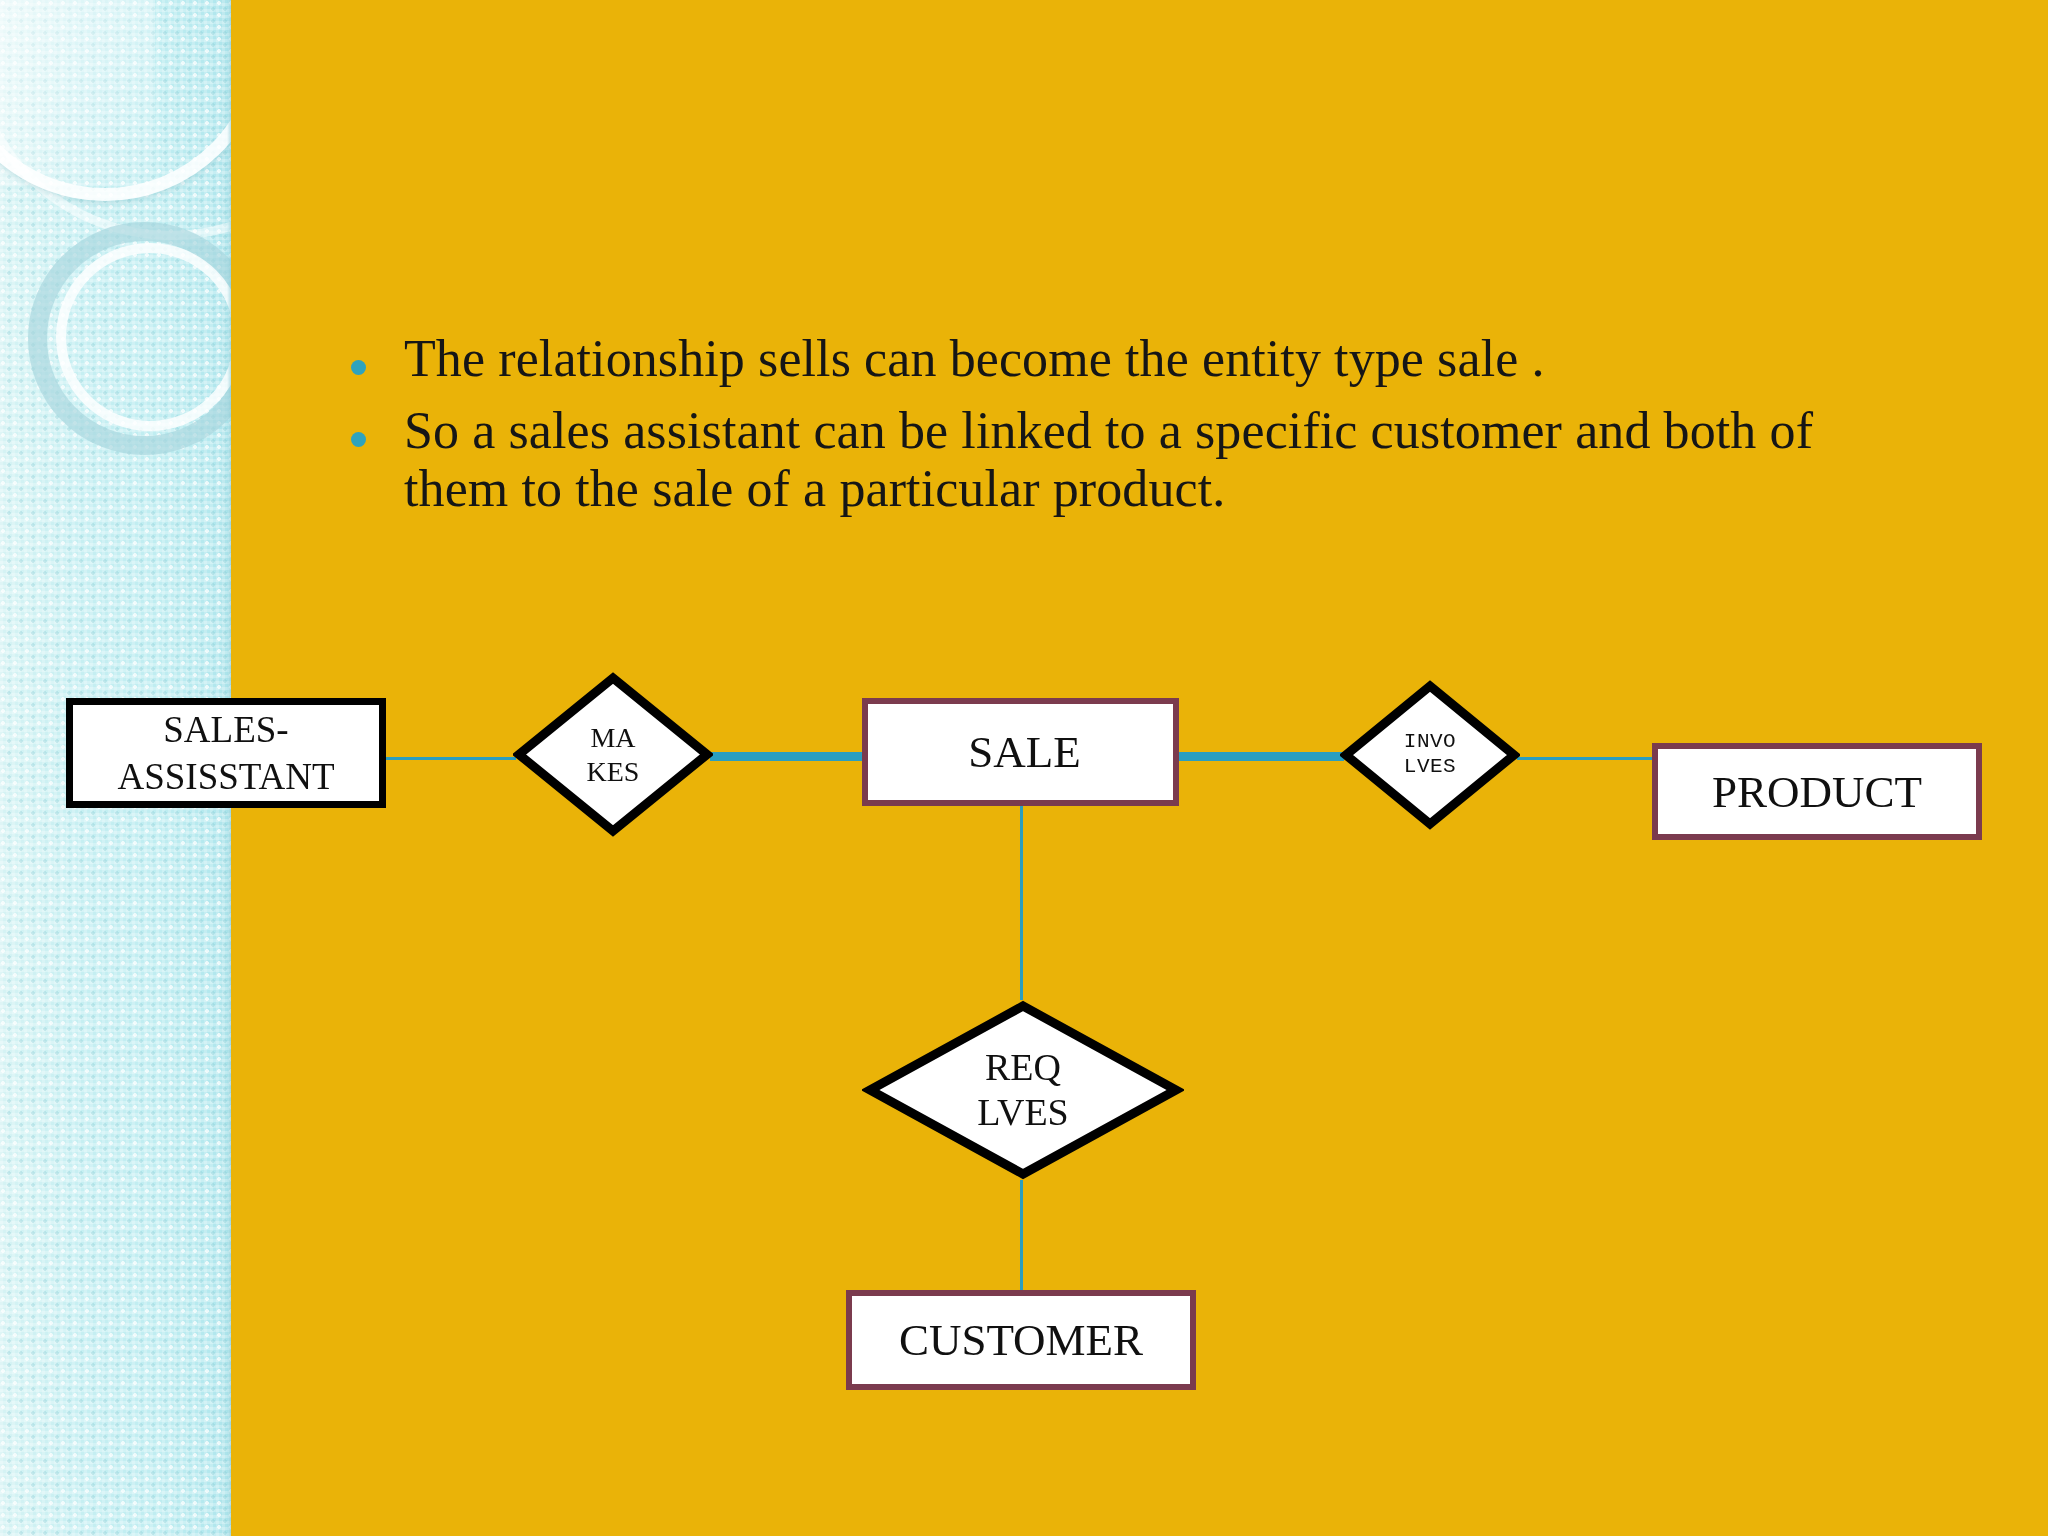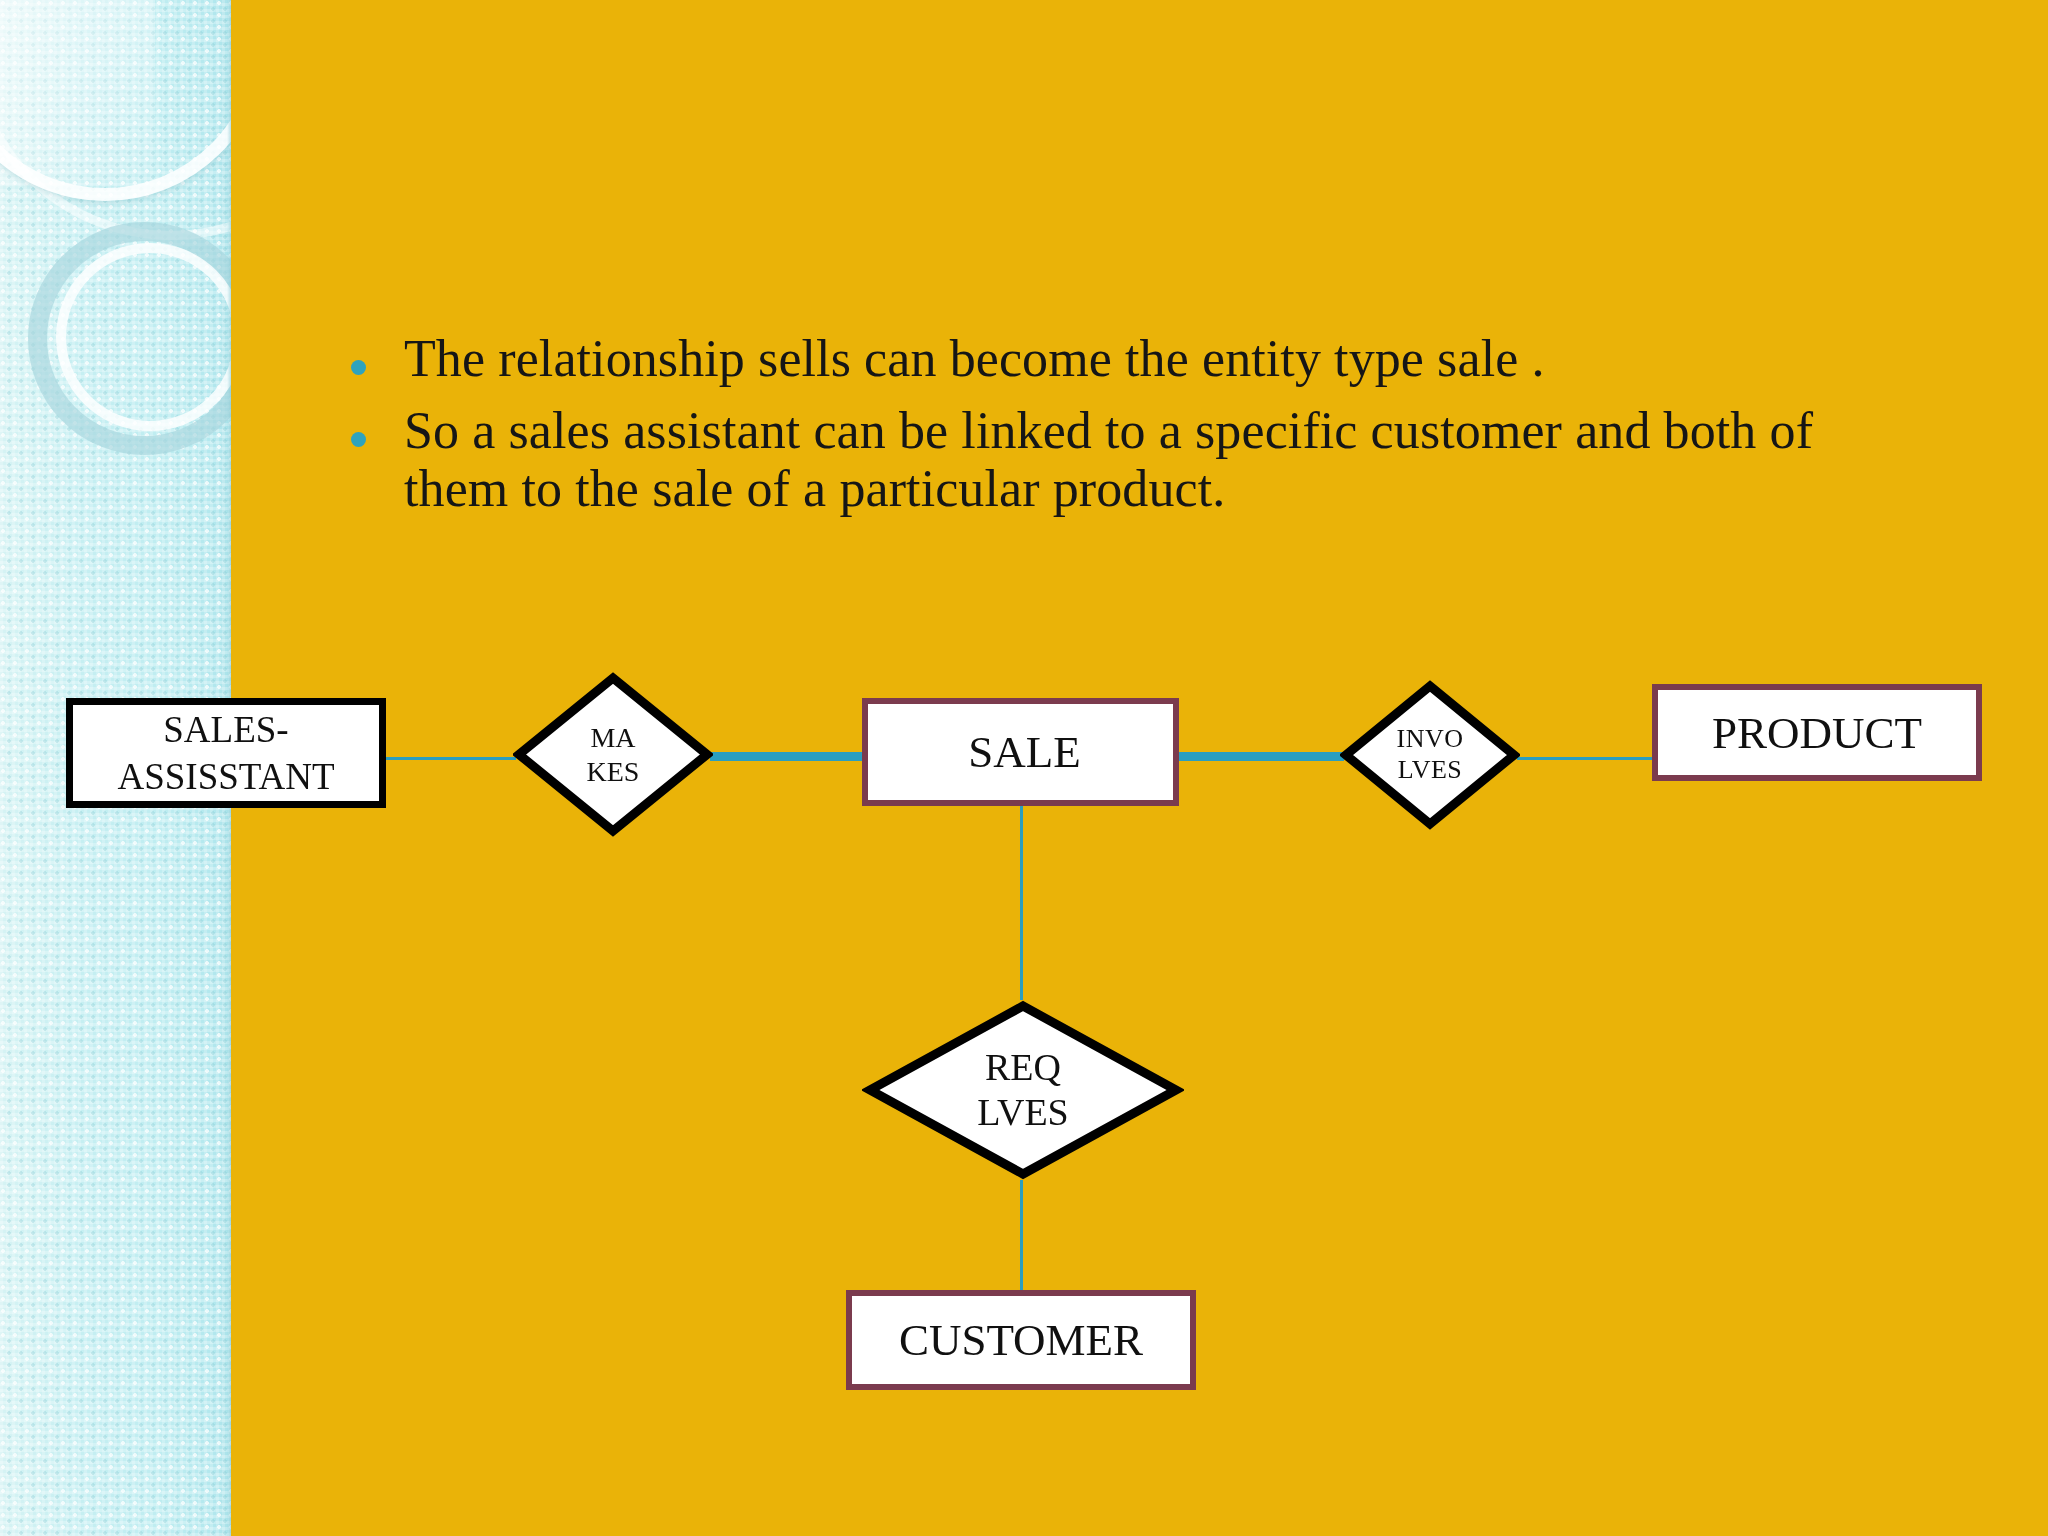--- a/index.html
+++ b/index.html
@@ -171,22 +171,22 @@
   .edge-thick { height: 9px; }
   .edge-thin  { height: 3px; }
   .edge-vert  { width: 3px; }
 
   
   #node-sales      { left: 66px;  top: 698px; width: 320px; height: 110px; font-size: 37px; line-height: 1.28; }
   #node-make       { left: 513px; top: 672px; width: 200px; height: 165px; }
   #make-label      { font-size: 28px; }
   #node-sale       { left: 862px; top: 698px; width: 317px; height: 108px; font-size: 45px; padding-left: 8px; }
   #node-involves   { left: 1340px;top: 680px; width: 180px; height: 150px; }
-  #involves-label  { font-size: 26px; letter-spacing: 0.5px; }
-  #node-product    { left: 1652px;top: 684px; width: 330px; height: 97px; font-size: 45px; }
+  #involves-label  { font-size: 21px; letter-spacing: 0.5px; font-family: Liberation Mono, monospace; }
+  #node-product    { left: 1652px;top: 743px; width: 330px; height: 97px; font-size: 45px; }
   #node-request    { left: 862px; top: 1000px;width: 322px; height: 180px; }
   #request-label   { font-size: 38px; justify-content: center; }
   #node-customer   { left: 846px; top: 1290px;width: 350px; height: 100px; font-size: 45px; }
 
   
   #edge-sales-makes   { left: 386px;  top: 757px;  width: 130px; }
   #edge-makes-sale    { left: 710px;  top: 752px;  width: 155px; }
   #edge-sale-involves { left: 1176px; top: 752px;  width: 168px; }
   #edge-involves-prod { left: 1517px; top: 757px;  width: 140px; }
   #edge-sale-request  { left: 1020px; top: 804px;  height: 196px; }

